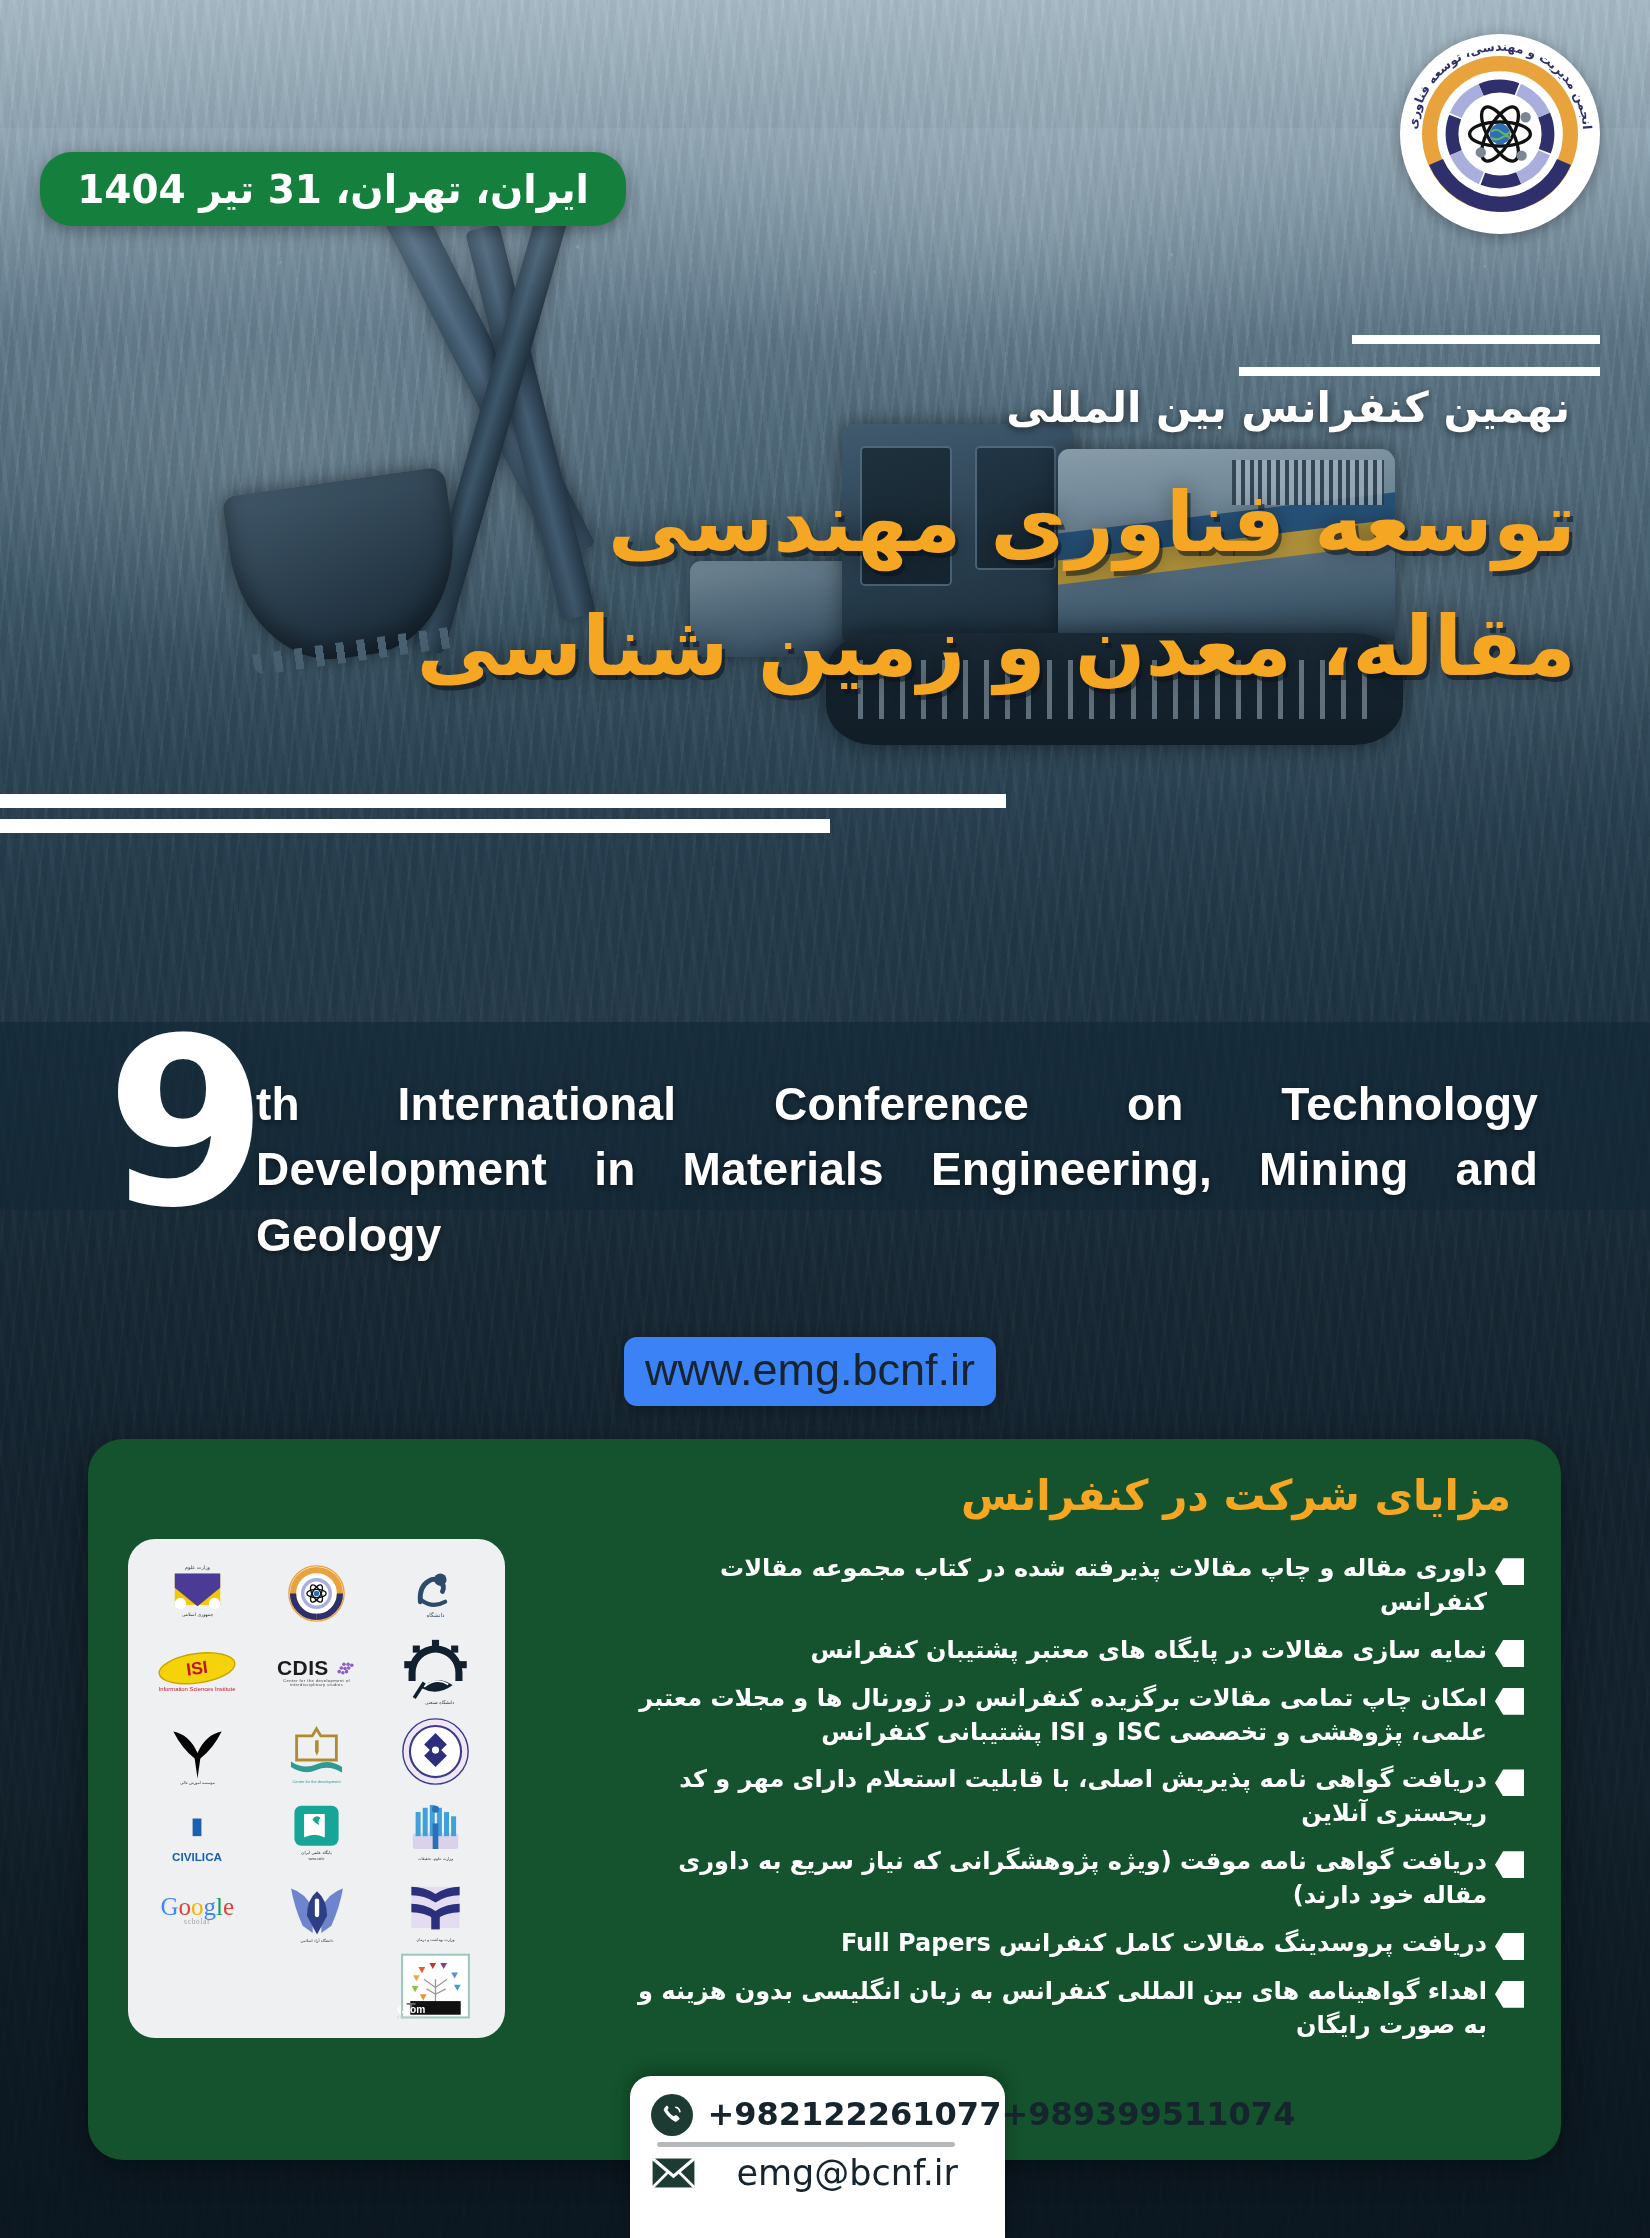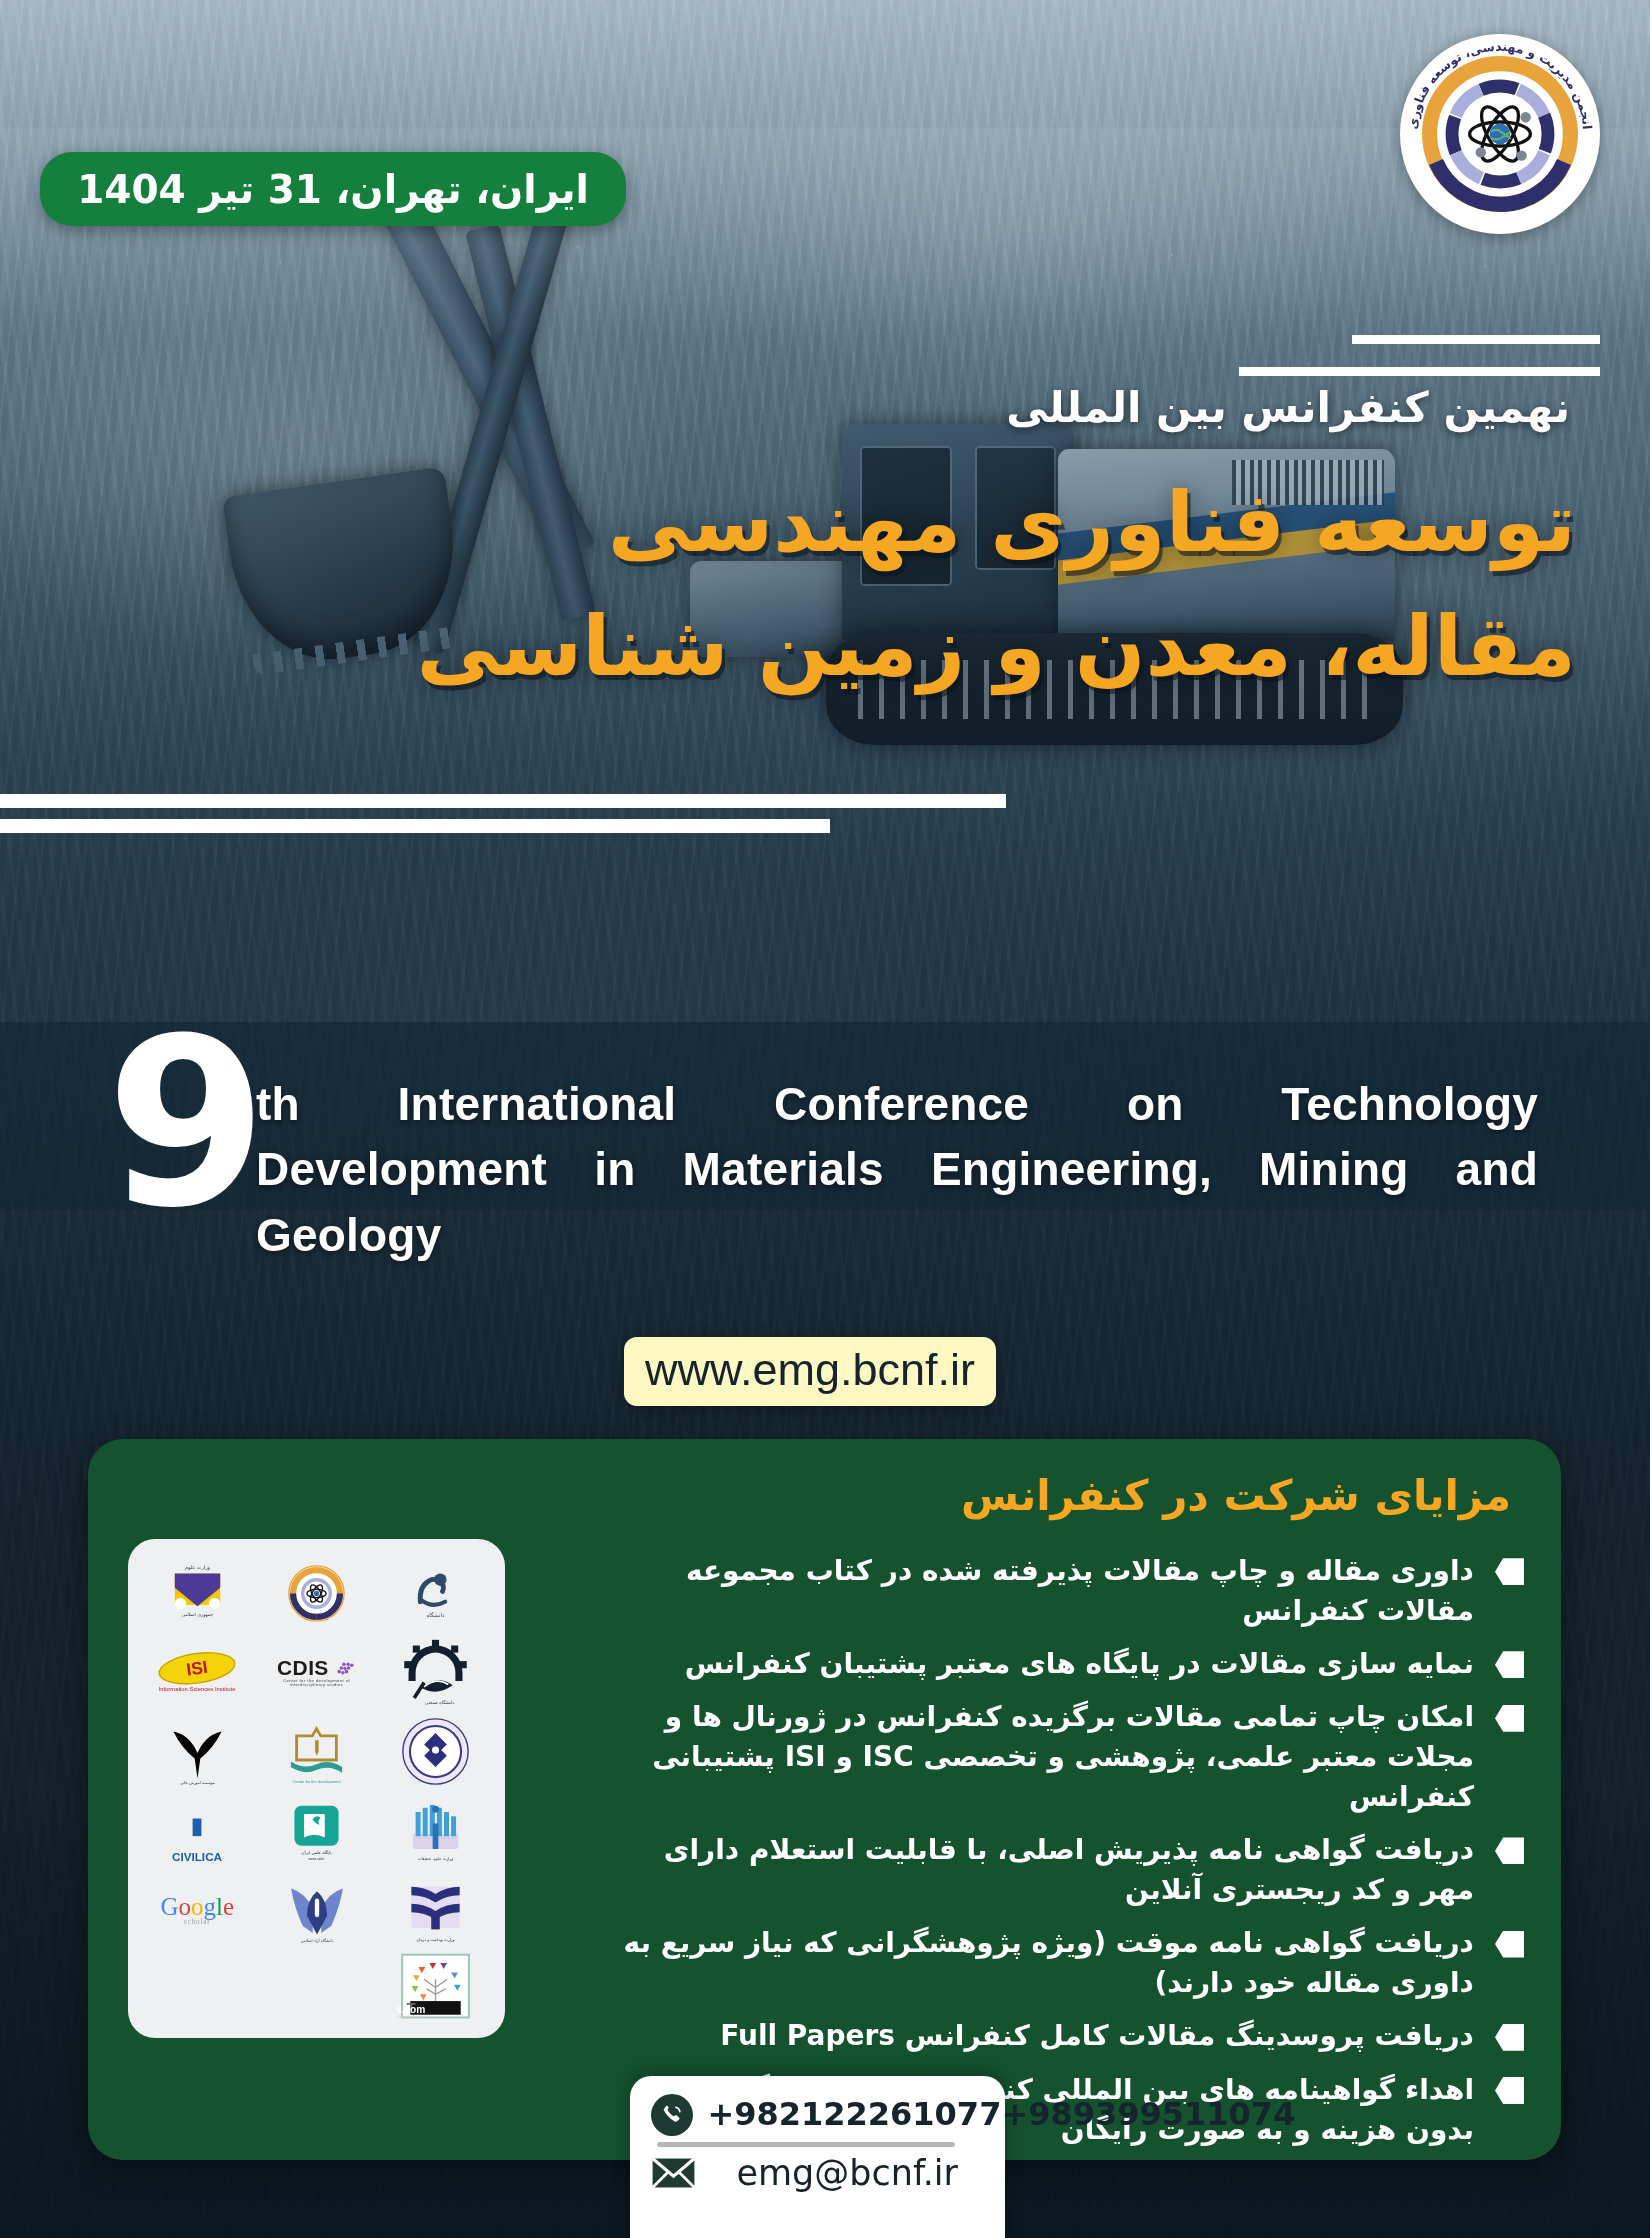--- a/index.html
+++ b/index.html
@@ -236,21 +236,21 @@
     font-weight:700; font-size:46px; line-height:1.42;
     letter-spacing:0.2px;
     text-shadow:0 1.6px 6.4px rgba(0,0,0,.5);
   }
   .en-title .l1 { display:block; text-align-last:justify; }
   .en-title .l2 { display:block; }
 
   
   .site-pill {
     position:absolute; left:624px; top:1337px;
-    background:#fef9c3; color:#16242e;
+    background:#3b82f6; color:#16242e;
     border-radius:13px; padding:8px 21px 11.2px;
     font-family:"Liberation Sans", sans-serif;
     font-size:45px; font-weight:400; direction:ltr; line-height:1.1;
     box-shadow:0 4px 14.4px rgba(0,0,0,.32);
   }
 
   
   .panel {
     position:absolute; left:88px; top:1439px;
     width:1473px; height:721px;
@@ -263,22 +263,22 @@
     color:#F5A623; font-size:42px; font-weight:900;
     font-family:"DejaVu Sans", sans-serif; white-space:nowrap;
   }
 
   
   .benefits {
     position:absolute; right:37px; top:112px; width:906px;
     display:flex; flex-direction:column; gap:13.6px;
   }
   .benefit {
-    display:flex; flex-direction:row; align-items:flex-start; gap:21px;
-    color:#ffffff; font-size:28px; font-weight:600; line-height:1.42;
+    display:flex; flex-direction:row; align-items:flex-start; gap:8px;
+    color:#ffffff; font-size:24px; font-weight:600; line-height:1.42;
     font-family:"DejaVu Sans", sans-serif;
     text-align:right;
   }
   .bullet {
     flex:0 0 auto; width:29px; height:27px; margin-top:7.2px;
     background:#ffffff;
     clip-path:polygon(100% 0%, 100% 100%, 28% 100%, 0% 50%, 28% 0%);
   }
   .benefit-text { flex:1 1 auto; }
 

